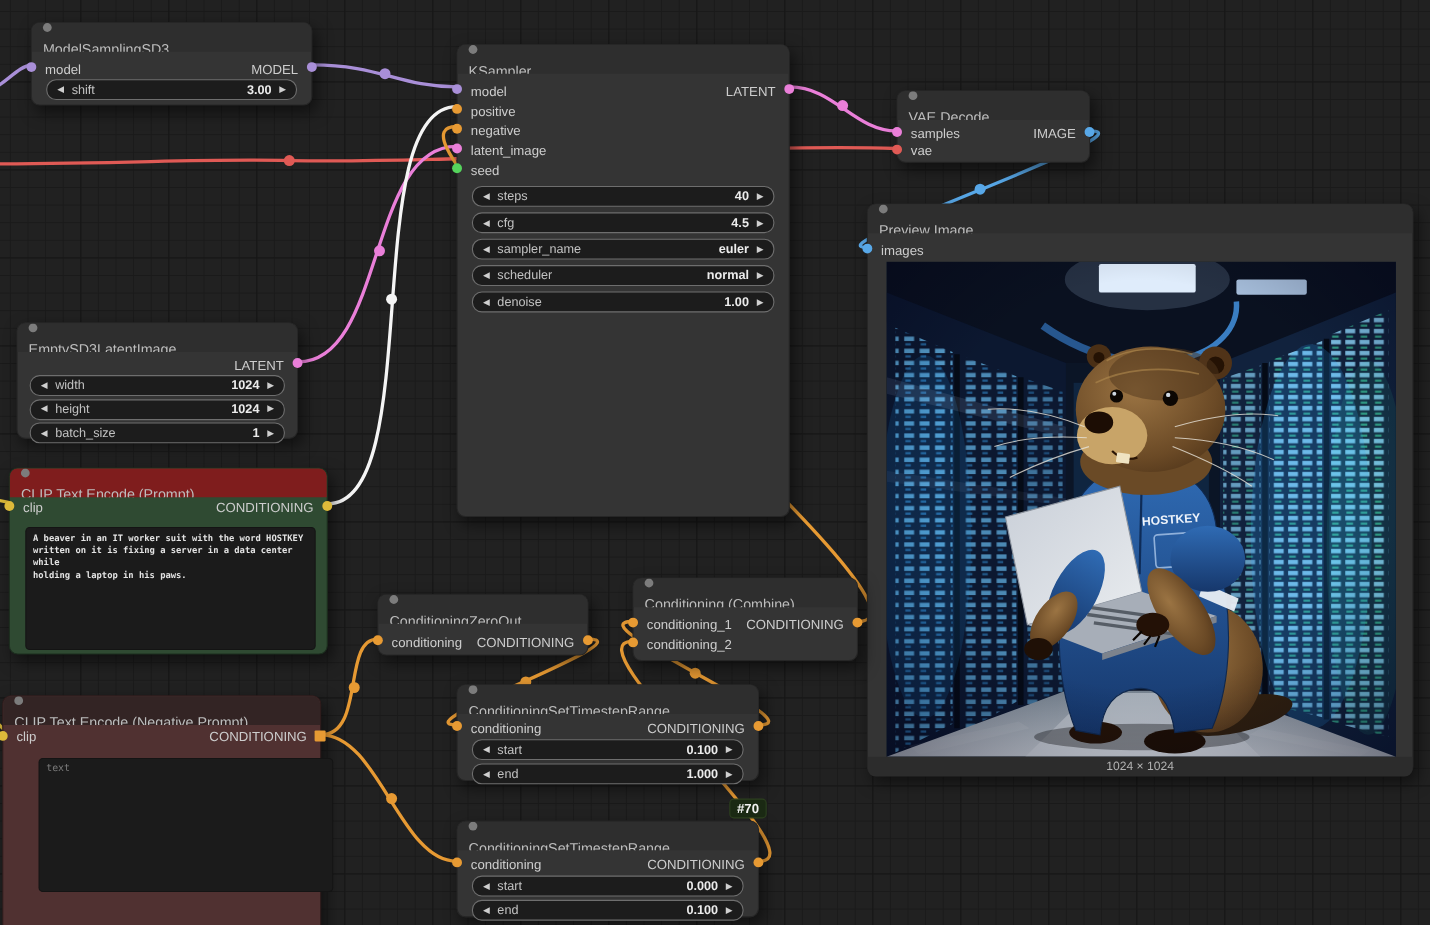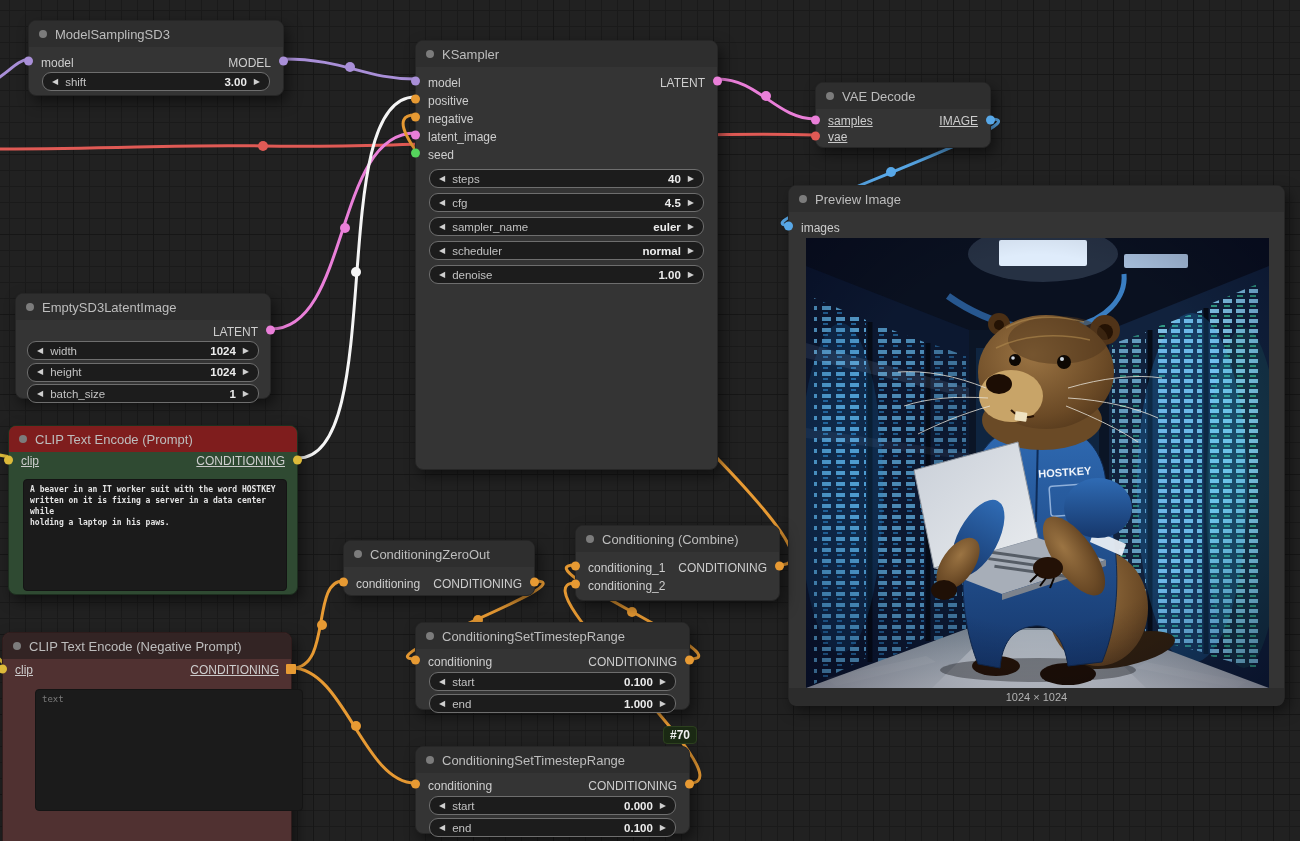--- a/index.html
+++ b/index.html
@@ -19,28 +19,28 @@
   .node{
     position:absolute;z-index:1;background:#343434;border:1px solid #262626;
     border-radius:8px;box-shadow:4px 6px 14px rgba(0,0,0,.5);
     color:#c9c9c9;font-size:12px;box-sizing:border-box;
   }
   .node.green{background:#2f4a32;border-color:#1d2e1f;}
   .node.green .ntitle{background:#7f1d1d;}
   .node.red{background:#503131;border-color:#2e1c1c;}
   .node.red .ntitle{background:#332424;}
   .ntitle{
-    height:26px;display:flex;align-items:center;gap:8px;padding:0 10px;
+    height:26px;display:flex;align-items:flex-start;gap:8px;padding:0 10px;
     background:#2e2e2e;border-radius:7px 7px 0 0;color:#bdbdbd;font-size:13px;
-    white-space:nowrap;overflow:hidden;
+    white-space:nowrap;overflow:hidden;flex-direction:column;
   }
   .tdot{width:8px;height:8px;border-radius:50%;background:#7c7c7c;flex:0 0 auto;}
   .rows{position:relative;}
   .srow{position:relative;height:18px;display:flex;align-items:flex-end;padding:0 12px;}
-  .srow.small{height:16px;text-decoration:underline;}
+  .srow.small{height:16px;}
   .slabel{color:#cdcdcd;}
   .olabel{margin-left:auto;color:#cdcdcd;}
   .port{position:absolute;width:9px;height:9px;border-radius:50%;top:50%;transform:translateY(-50%);}
   .port.in{left:-5px;} .port.out{right:-5px;}
   .port.square{border-radius:1px;width:10px;height:10px;}
   .c-model{background:#a98fd8;} .c-cond{background:#e79a33;} .c-latent{background:#ea7fd9;}
   .c-seed{background:#55d45c;} .c-vae{background:#e05a55;} .c-image{background:#58a8e8;}
   .c-clip{background:#ddba3a;}
   .widget{
     height:17px;margin:0 13px 5px 13px;display:flex;align-items:center;gap:7px;

